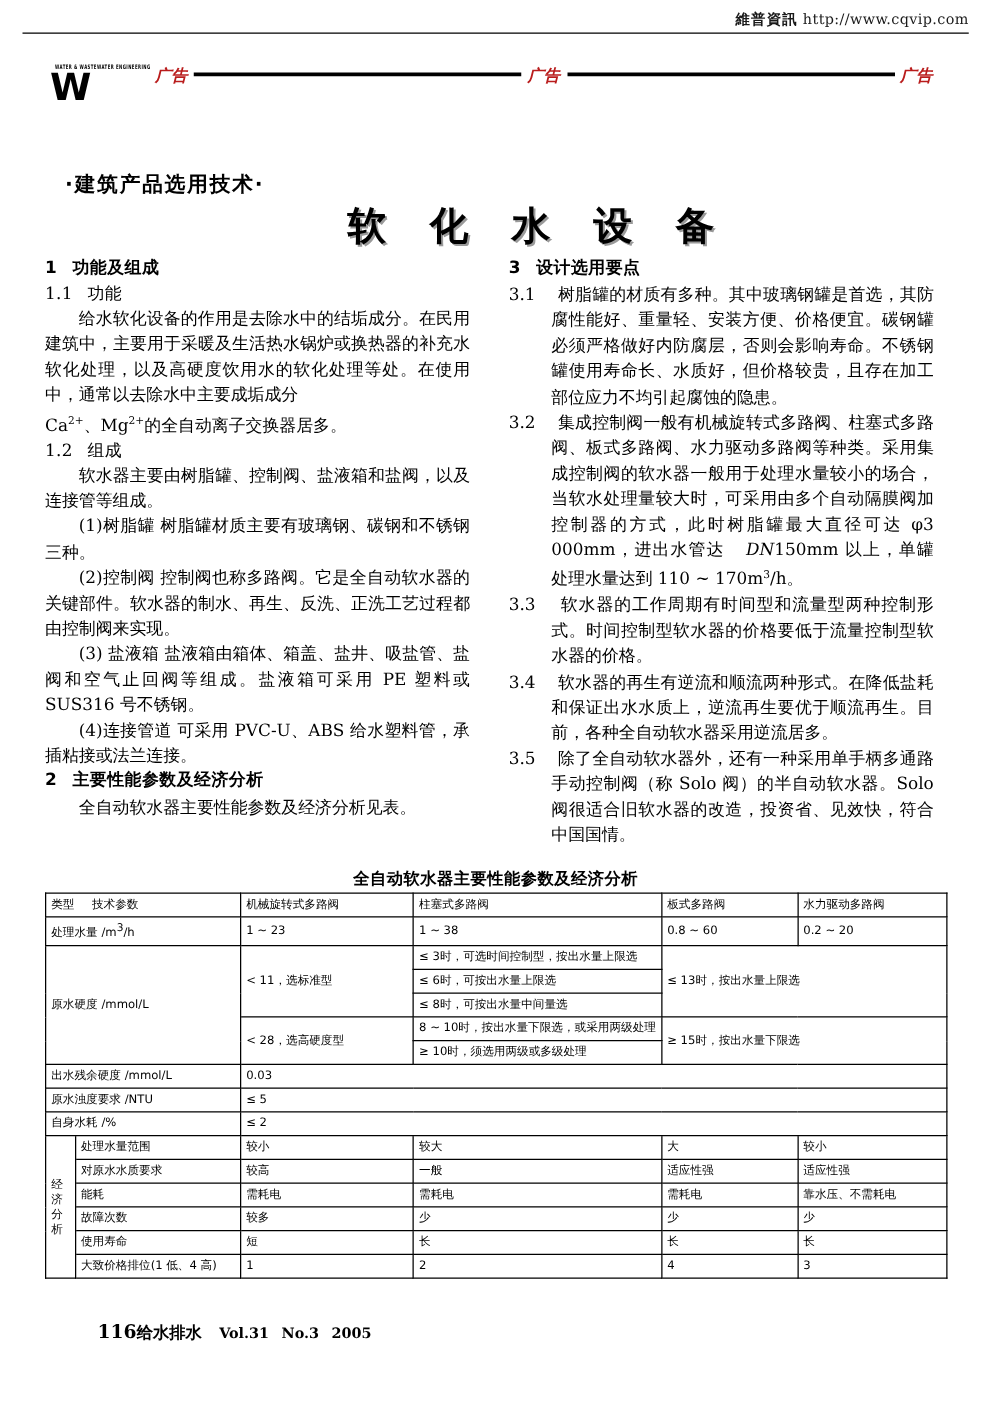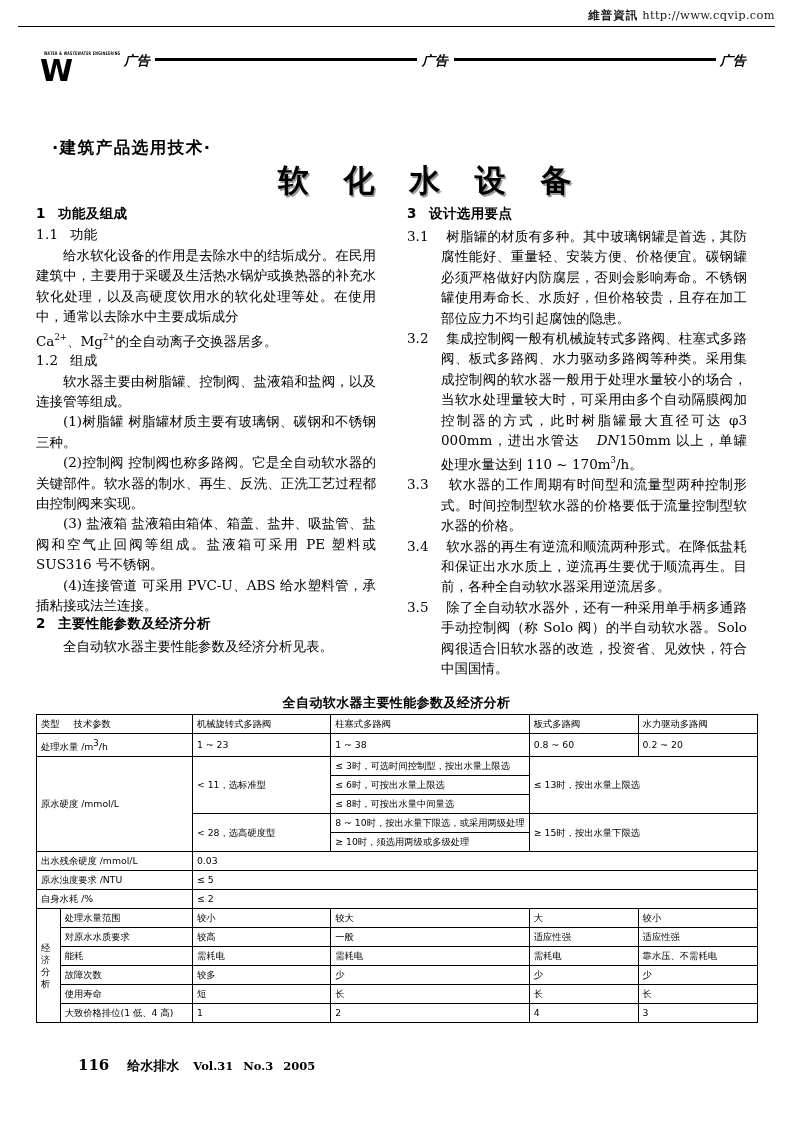--- a/index.html
+++ b/index.html
@@ -32,21 +32,21 @@
     white-space:nowrap;color:#000;line-height:5px;padding-left:4px;
     transform:scaleY(1.6);transform-origin:left top;
   }
   .logo .lg-w{
     margin-top:3px;font-size:30px;line-height:26px;font-weight:bold;
     font-family:"DejaVu Sans",sans-serif;letter-spacing:-3px;
     color:#000;
   }
   .ad-mark{
     position:absolute;font-size:13px;font-weight:bold;font-style:italic;
-    font-family:"DejaVu Sans",sans-serif;color:#000000;top:8px;text-align:right;
+    font-family:"DejaVu Sans",sans-serif;color:#b91c1c;top:8px;text-align:right;
   }
   .ad-mark.m1{left:84px;}
   .ad-mark.m2{left:382px;}
   .ad-mark.m3{left:680px;}
   .ad-line{position:absolute;height:3px;background:#000;top:14px;}
   .ad-line.l1{left:115px;width:262px;}
   .ad-line.l2{left:414px;width:262px;}
 
   
   .kicker{
@@ -130,21 +130,21 @@
   .sub-label{width:132px;margin-top:28px;}
   .hdr-type{font-weight:normal;}
   .hdr-type .sp{display:inline-block;width:14px;}
 
   
   .footer{
     position:absolute;left:78px;top:1056px;
     font-size:13px;font-weight:bold;
     font-family:"DejaVu Serif","Liberation Serif",serif;
   }
-  .footer .pg{font-size:15px;margin-right:18px;}
+  .footer .pg{font-size:15px;}
   .footer .jn{margin-right:14px;font-family:"DejaVu Sans",sans-serif;}
   .footer .vol{font-size:11.5px;margin-right:10px;}
 </style>
 </head>
 <body>
 
 <div class="page">
 
   <div class="cqvip">
     <span class="cn">維普資訊</span>

